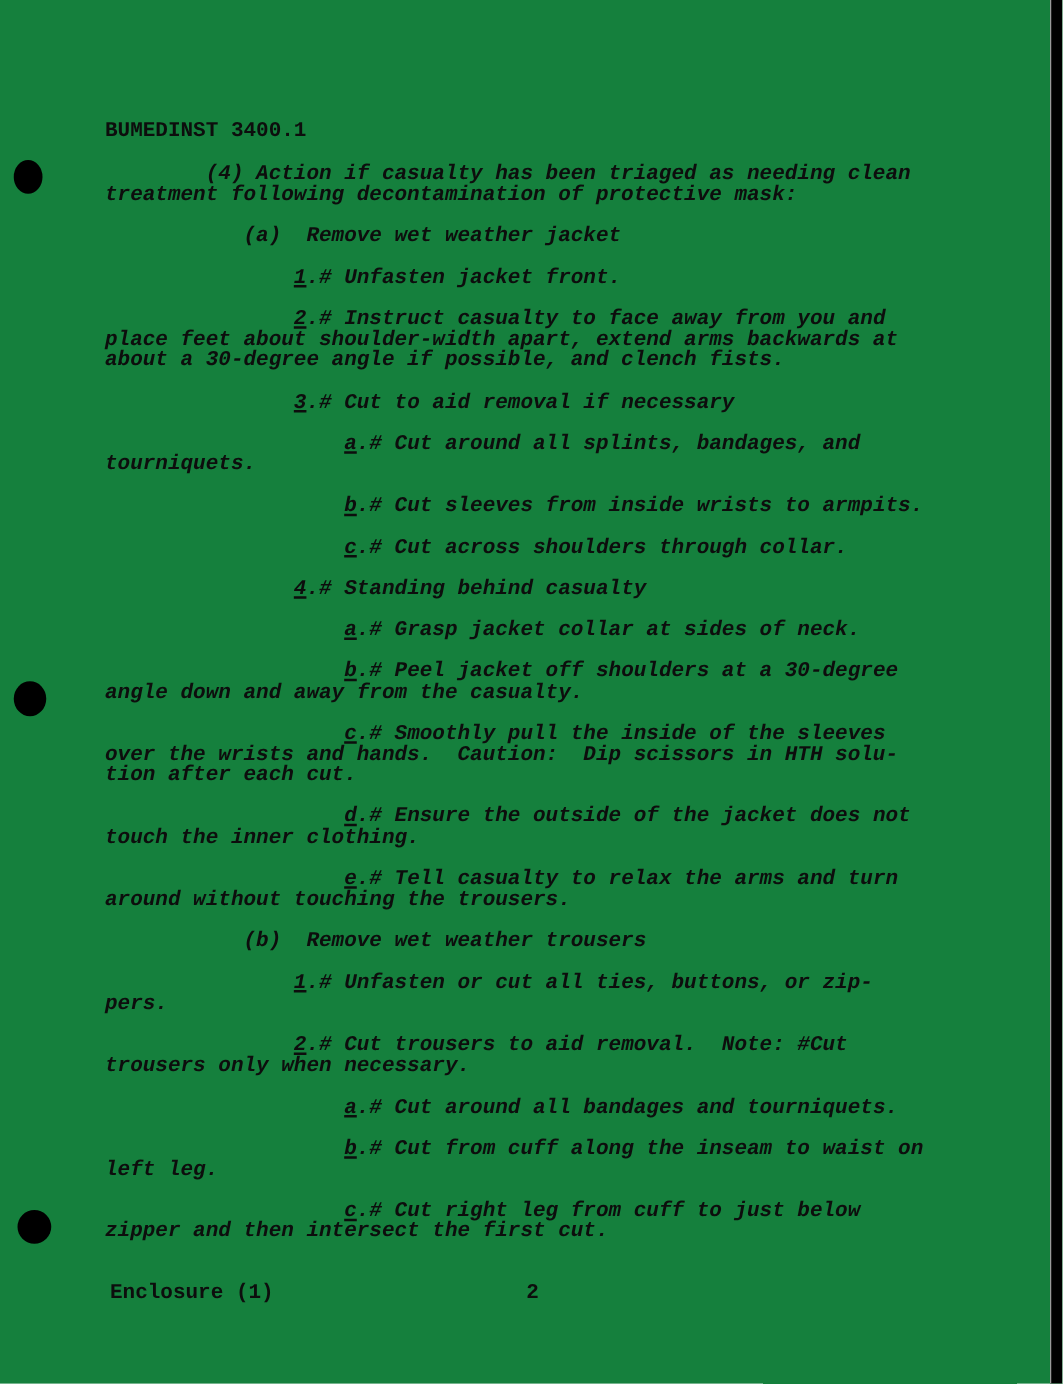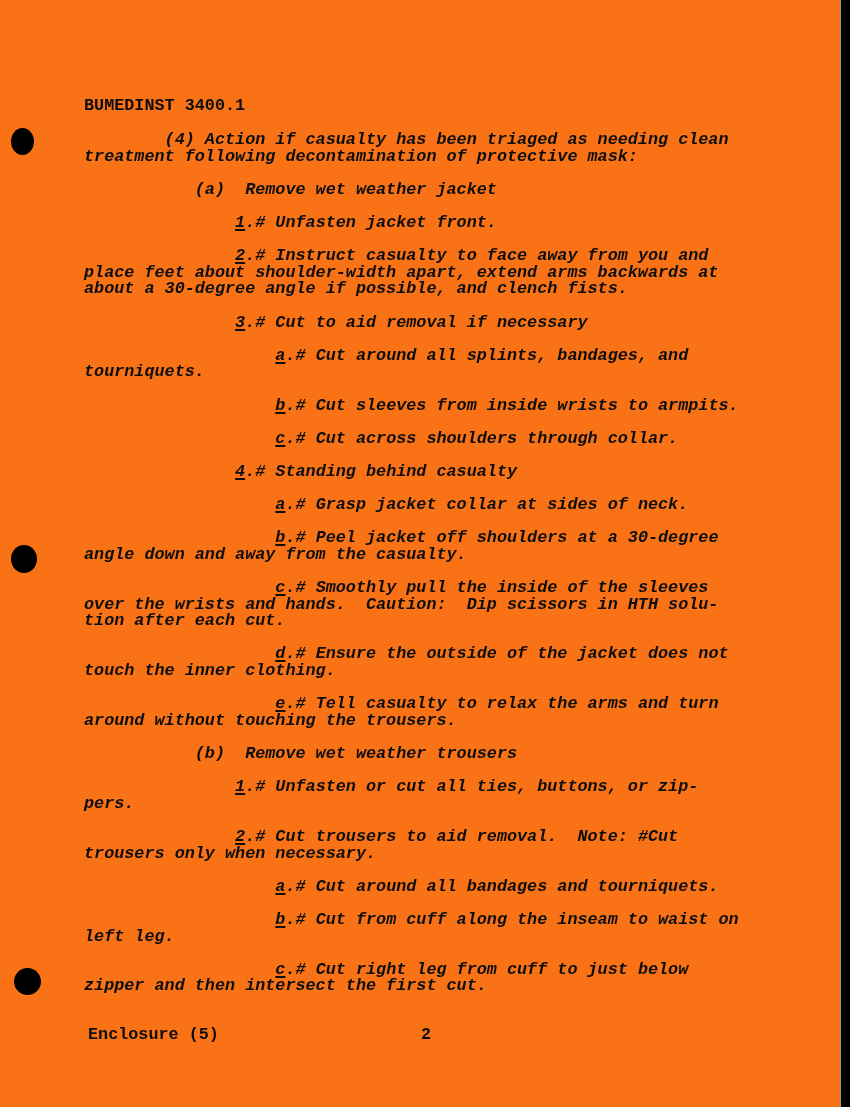--- a/index.html
+++ b/index.html
@@ -1,19 +1,19 @@
 <!DOCTYPE html>
 <html><head>
 <meta charset="utf-8">
 <style>
   html,body{margin:0;padding:0;background:#ffffff;}
   .page{
     position:relative;
     width:850px;height:1107px;
-    background:#f97316;
+    background:#15803d;
     overflow:hidden;
     font-family:"Liberation Mono","DejaVu Sans Mono",monospace;
   }
   
   .typewriter{
     position:absolute;
     color:#0d0d0d;
     font-family:"Liberation Mono","DejaVu Sans Mono",monospace;
     font-weight:bold;
     font-size:16.8px;
@@ -51,16 +51,16 @@
   <div class="hole hole-1"></div>
   <div class="hole hole-2"></div>
   <div class="hole hole-3"></div>
 
   <div class="edge-bar"></div>
 
   <div class="typewriter doc-header">BUMEDINST 3400.1</div>
 
   <div class="typewriter doc-body"><div class="doc-line">        (4) Action if casualty has been triaged as needing clean</div><div class="doc-line">treatment following decontamination of protective mask:</div><div class="doc-line">&nbsp;</div><div class="doc-line">           (a)  Remove wet weather jacket</div><div class="doc-line">&nbsp;</div><div class="doc-line">               <u>1</u>.# Unfasten jacket front.</div><div class="doc-line">&nbsp;</div><div class="doc-line">               <u>2</u>.# Instruct casualty to face away from you and</div><div class="doc-line">place feet about shoulder-width apart, extend arms backwards at</div><div class="doc-line">about a 30-degree angle if possible, and clench fists.</div><div class="doc-line">&nbsp;</div><div class="doc-line">               <u>3</u>.# Cut to aid removal if necessary</div><div class="doc-line">&nbsp;</div><div class="doc-line">                   <u>a</u>.# Cut around all splints, bandages, and</div><div class="doc-line">tourniquets.</div><div class="doc-line">&nbsp;</div><div class="doc-line">                   <u>b</u>.# Cut sleeves from inside wrists to armpits.</div><div class="doc-line">&nbsp;</div><div class="doc-line">                   <u>c</u>.# Cut across shoulders through collar.</div><div class="doc-line">&nbsp;</div><div class="doc-line">               <u>4</u>.# Standing behind casualty</div><div class="doc-line">&nbsp;</div><div class="doc-line">                   <u>a</u>.# Grasp jacket collar at sides of neck.</div><div class="doc-line">&nbsp;</div><div class="doc-line">                   <u>b</u>.# Peel jacket off shoulders at a 30-degree</div><div class="doc-line">angle down and away from the casualty.</div><div class="doc-line">&nbsp;</div><div class="doc-line">                   <u>c</u>.# Smoothly pull the inside of the sleeves</div><div class="doc-line">over the wrists and hands.  Caution:  Dip scissors in HTH solu-</div><div class="doc-line">tion after each cut.</div><div class="doc-line">&nbsp;</div><div class="doc-line">                   <u>d</u>.# Ensure the outside of the jacket does not</div><div class="doc-line">touch the inner clothing.</div><div class="doc-line">&nbsp;</div><div class="doc-line">                   <u>e</u>.# Tell casualty to relax the arms and turn</div><div class="doc-line">around without touching the trousers.</div><div class="doc-line">&nbsp;</div><div class="doc-line">           (b)  Remove wet weather trousers</div><div class="doc-line">&nbsp;</div><div class="doc-line">               <u>1</u>.# Unfasten or cut all ties, buttons, or zip-</div><div class="doc-line">pers.</div><div class="doc-line">&nbsp;</div><div class="doc-line">               <u>2</u>.# Cut trousers to aid removal.  Note: #Cut</div><div class="doc-line">trousers only when necessary.</div><div class="doc-line">&nbsp;</div><div class="doc-line">                   <u>a</u>.# Cut around all bandages and tourniquets.</div><div class="doc-line">&nbsp;</div><div class="doc-line">                   <u>b</u>.# Cut from cuff along the inseam to waist on</div><div class="doc-line">left leg.</div><div class="doc-line">&nbsp;</div><div class="doc-line">                   <u>c</u>.# Cut right leg from cuff to just below</div><div class="doc-line">zipper and then intersect the first cut.</div></div>
 
-  <div class="typewriter doc-footer-enclosure">Enclosure (5)</div>
+  <div class="typewriter doc-footer-enclosure">Enclosure (1)</div>
   <div class="typewriter doc-footer-page">2</div>
 
 </div>
 
 </body></html>

